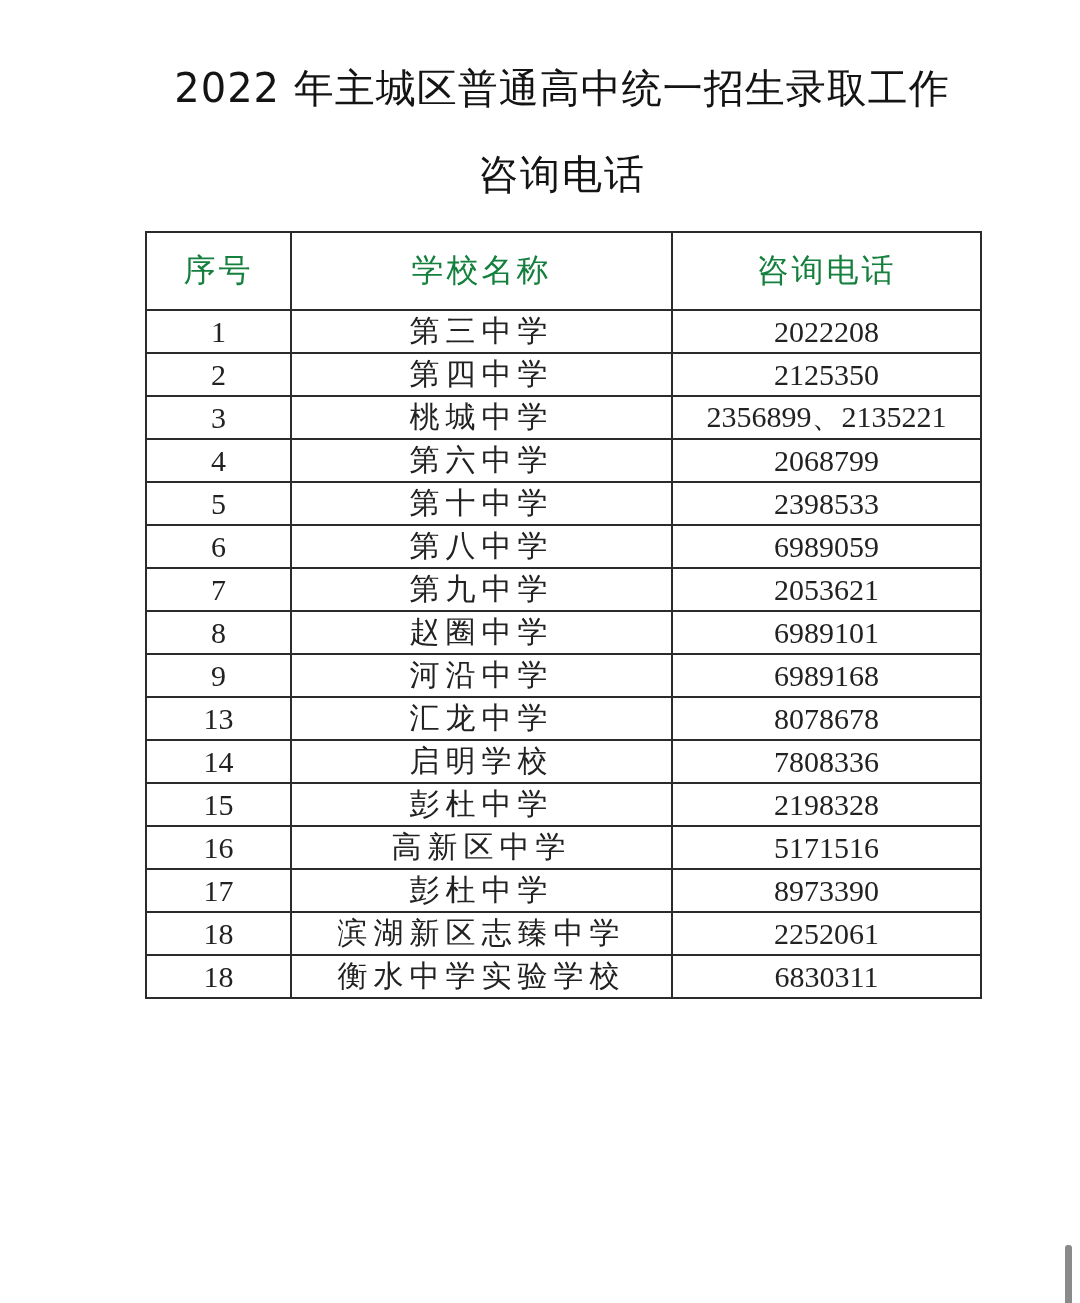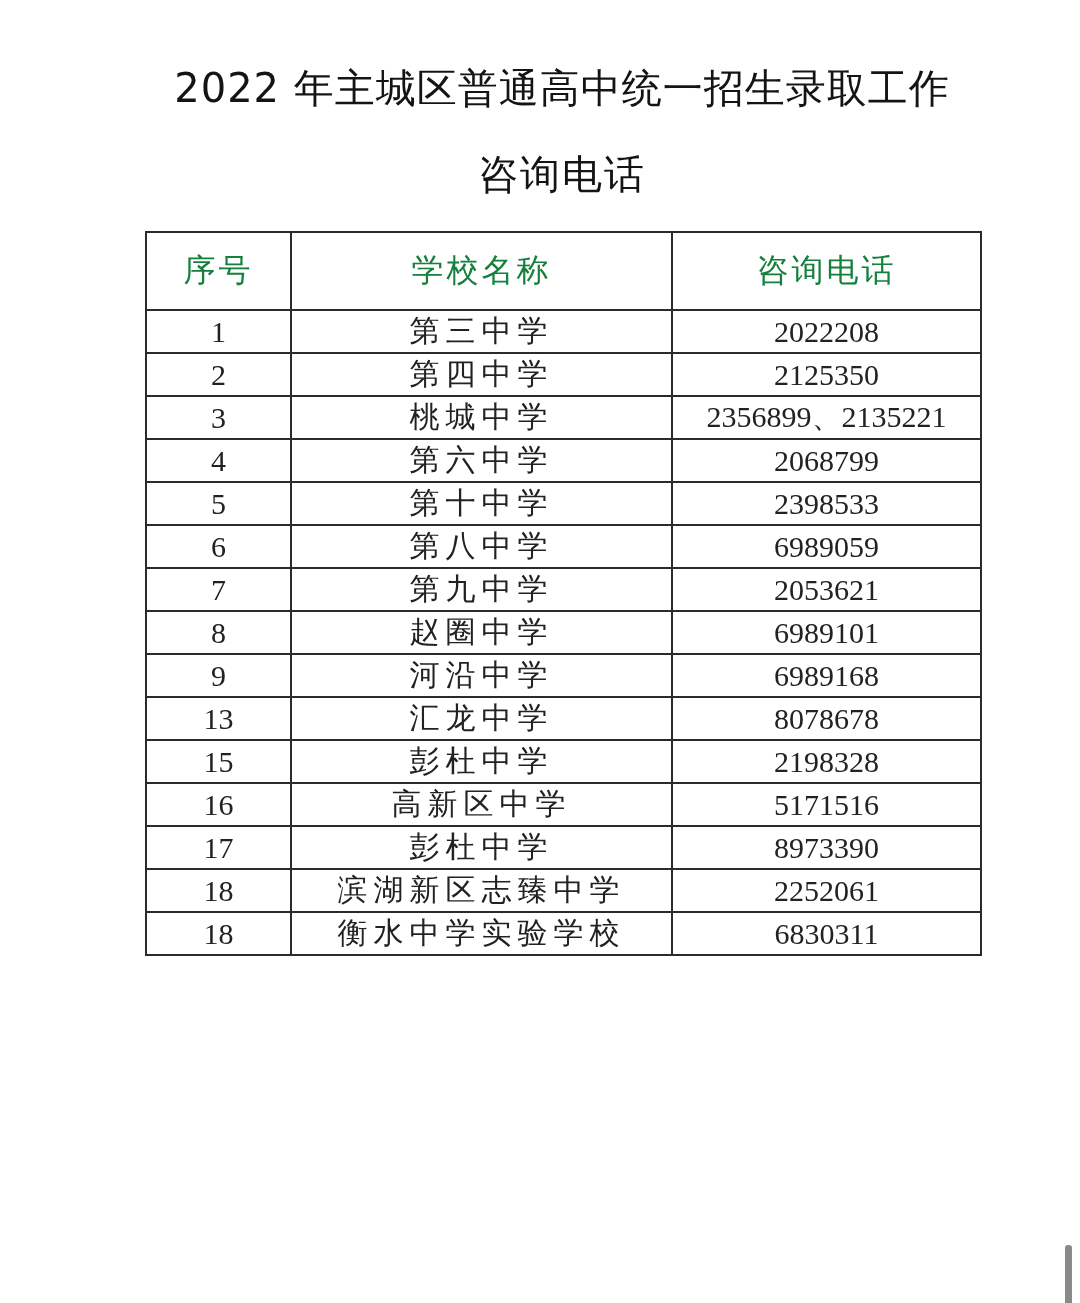--- a/index.html
+++ b/index.html
@@ -151,20 +151,25 @@
       <td class="col-idx">9</td>
       <td class="col-name">河沿中学</td>
       <td class="col-phone">6989168</td>
     </tr>
     <tr>
       <td class="col-idx">13</td>
       <td class="col-name">汇龙中学</td>
       <td class="col-phone">8078678</td>
     </tr>
     <tr>
+      <td class="col-idx">14</td>
+      <td class="col-name">启明学校</td>
+      <td class="col-phone">7808336</td>
+    </tr>
+    <tr>
       <td class="col-idx">15</td>
       <td class="col-name">彭杜中学</td>
       <td class="col-phone">2198328</td>
     </tr>
     <tr>
       <td class="col-idx">16</td>
       <td class="col-name">高新区中学</td>
       <td class="col-phone">5171516</td>
     </tr>
     <tr>

